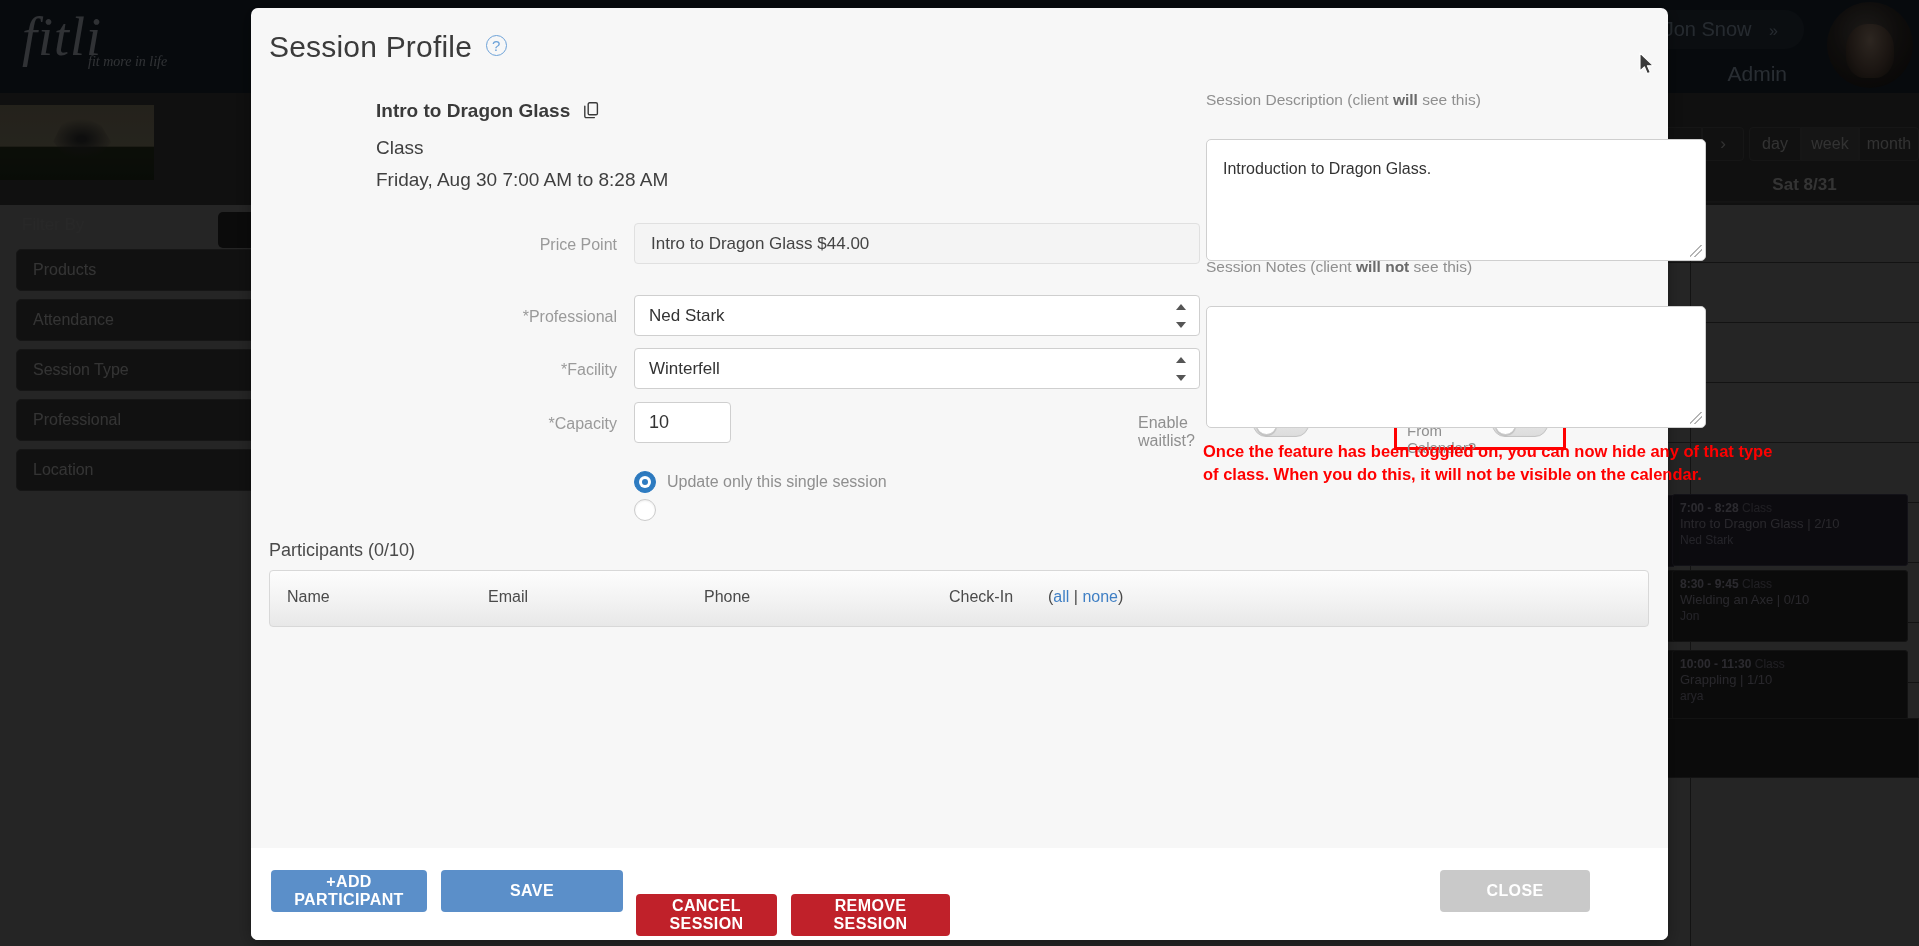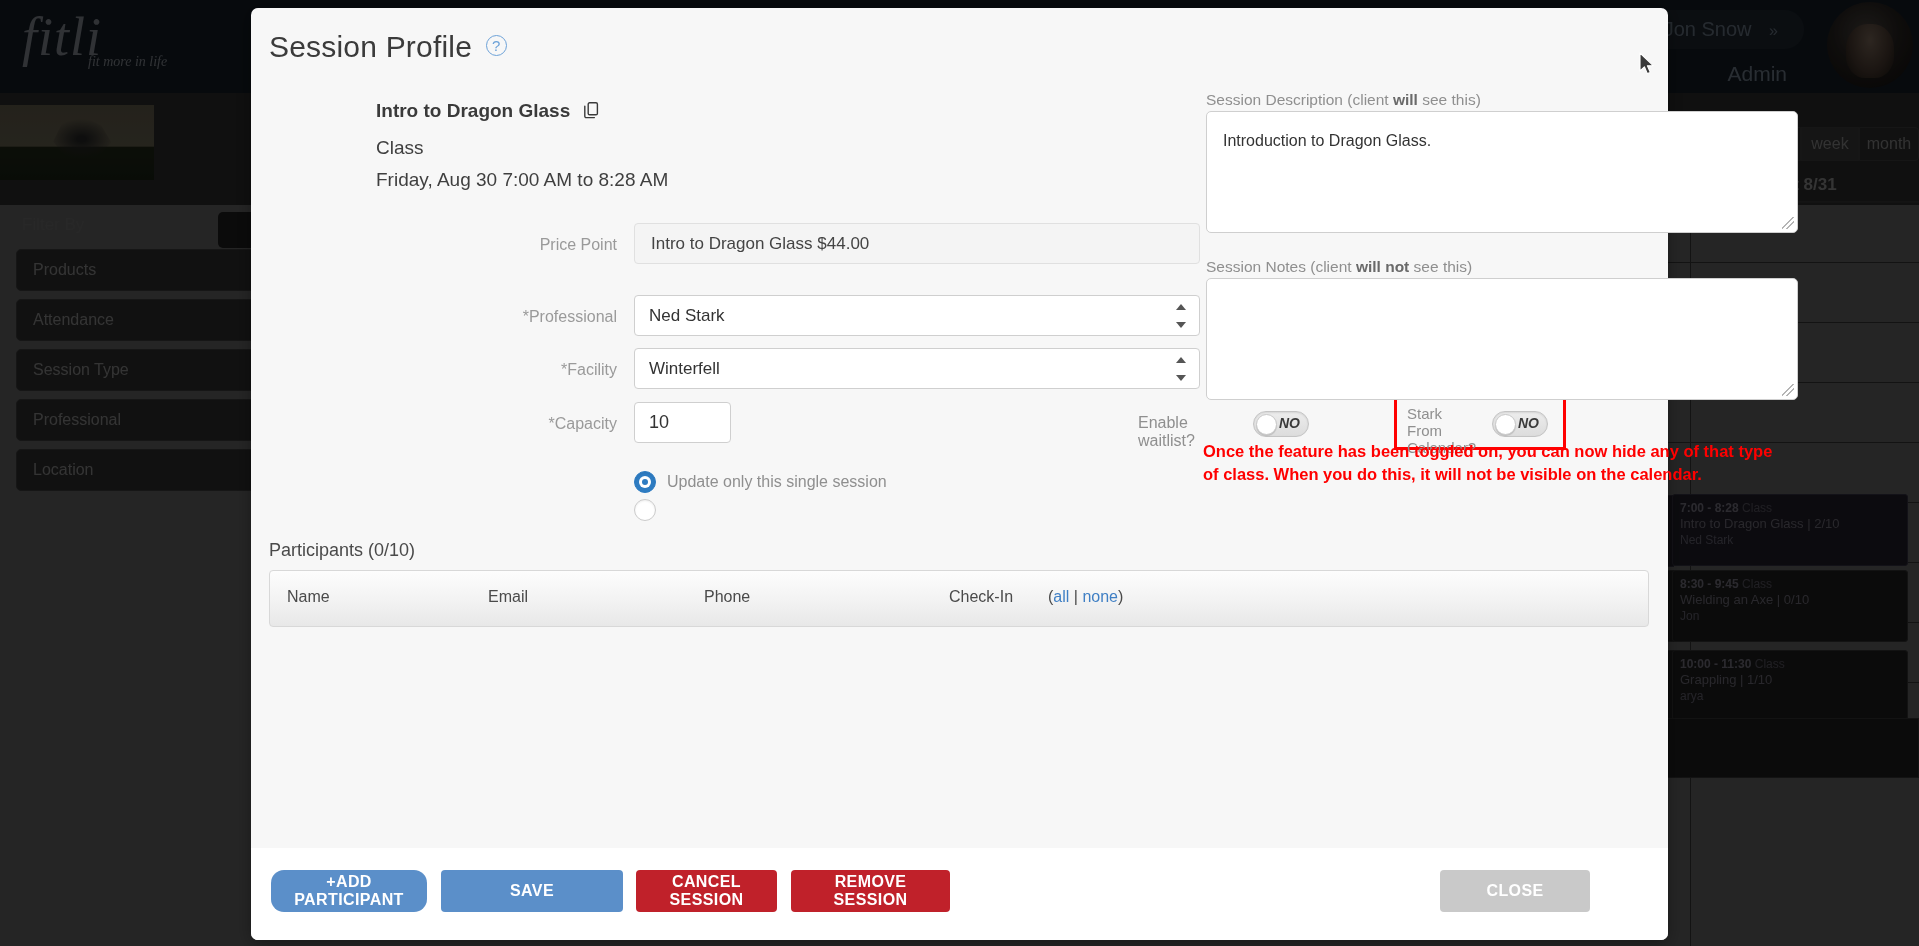--- a/index.html
+++ b/index.html
@@ -247,44 +247,44 @@
   #pt-name { left:17px; } #pt-email { left:218px; }
   #pt-phone { left:434px; } #pt-checkin { left:679px;text-align:right; }
   #pt-actions { position:absolute; left:778px; top:17px; font-size:16px; color:#4a4a4a;}
   #pt-actions a { color:#3f7fc4; text-decoration:none; cursor:pointer;}
 
   
   #right-col { position:absolute; left:955px; top:0; width:600px;}
   .ta-label { position:absolute; font-size:15.5px; color:#8f8f8f; }
   .ta-label b { color:#6a6a6a; }
   .textarea-box {
-    position:absolute; width:592px; background:#fff;
+    position:absolute; width:500px; background:#fff;
     border:1px solid #cfcfcf; border-radius:5px;
     font-size:16px; color:#333; padding:18px 16px;
-    line-height:22px; overflow:hidden;
+    line-height:22px; overflow:hidden;margin-top:28px;
   }
   .resize-grip {
     position:absolute; right:3px; bottom:3px; width:12px; height:12px;
     background:
       linear-gradient(135deg, transparent 44%, #b5b5b5 44%, #b5b5b5 52%, transparent 52%),
       linear-gradient(135deg, transparent 66%, #b5b5b5 66%, #b5b5b5 74%, transparent 74%);
     cursor:nwse-resize;
   }
 
   
   #modal-footer { position:absolute; left:0; bottom:0; width:1417px; height:92px; background:#fff; border-radius:0 0 7px 7px;}
   .btn {
     position:absolute; top:22px; height:42px; border:none; border-radius:4px;
     color:#fff; font-size:16px; font-weight:bold; letter-spacing:.4px;
     cursor:pointer; font-family:"Liberation Sans", sans-serif;
   }
   .btn-blue { background:#5b8fc9; }
-  .btn-red  { background:#c0212a; }
+  .btn-red  { background:#c0212a;margin-top:24px; }
   .btn-gray { background:#c9c9c9; }
-  #btn-add-participant { left:20px; width:156px;border-radius:13px; }
+  #btn-add-participant { left:20px; width:156px; }
   #btn-save           { left:190px; width:182px; }
   #btn-cancel-session { left:385px; width:141px; }
   #btn-remove-session { left:540px; width:159px; }
   #btn-close          { left:1189px; width:150px; }
 
   #mouse-cursor {
     position:absolute; left:1637px; top:52px; width:0; height:0;
     border-left:2px solid transparent;
     z-index: 50;
   }

